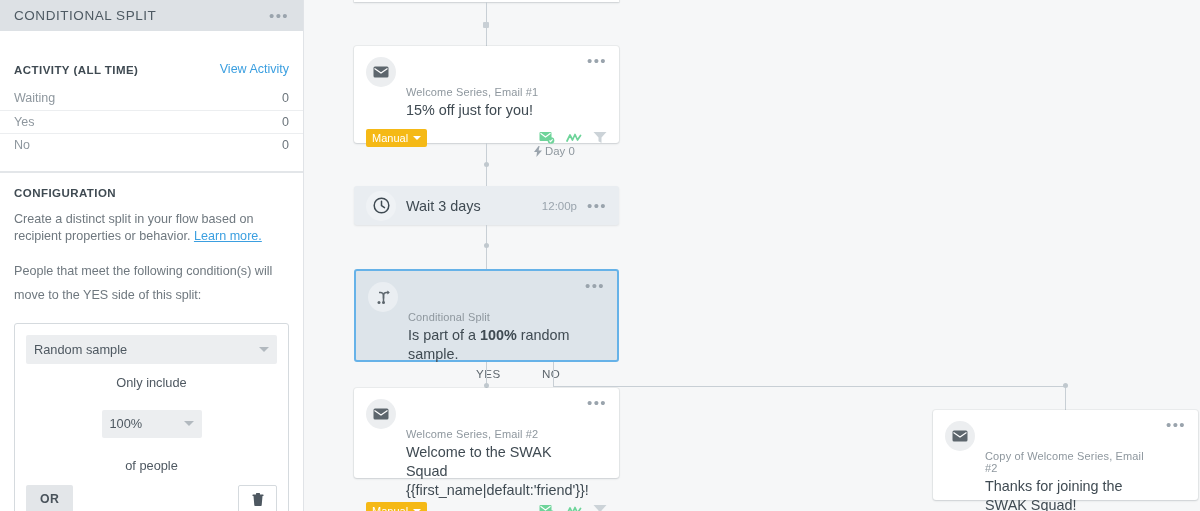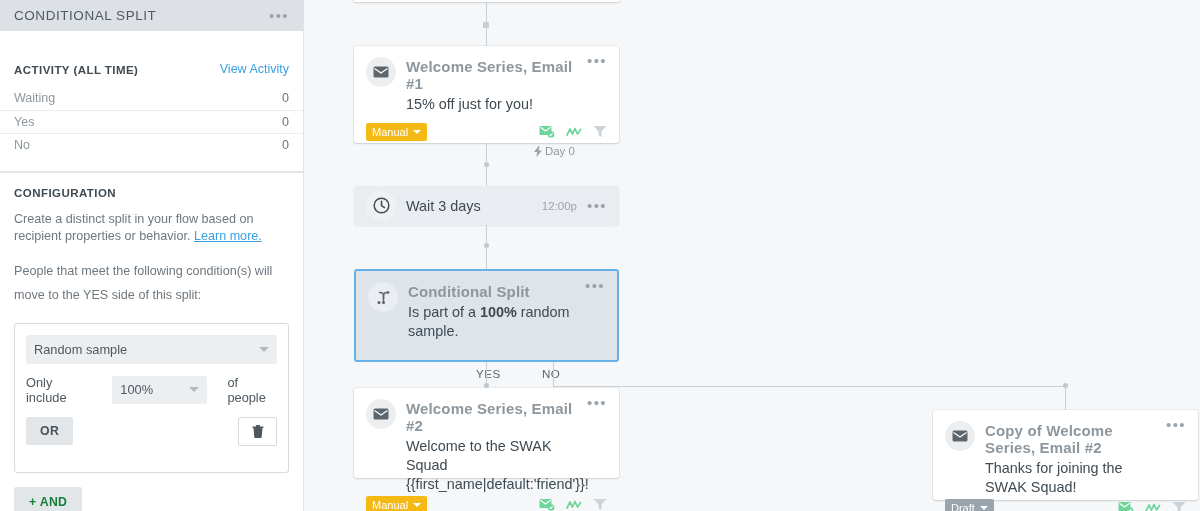--- a/index.html
+++ b/index.html
@@ -84,21 +84,21 @@
     padding: 0 8px; font-size: 12.8px; color: #4e5861;
     cursor: pointer; position: relative;
   }
   .select .caret {
     margin-left: auto; width: 0; height: 0;
     border-left: 5px solid transparent; border-right: 5px solid transparent;
     border-top: 5px solid #b2b9bf;
   }
   .cond-row2 {
     display: flex; align-items: center; gap: 20px;
-    margin-top: 11px; font-size: 12.8px; color: #4e5861;
+    margin-top: 11px; font-size: 12.8px; color: #4e5861; flex-direction: column;
   }
   .select.small { width: 100px; height: 28px; }
   .cond-row3 { display: flex; align-items: center; margin-top: 12px; }
   .btn-or {
     background: #e3e6e9; border-radius: 2px;
     padding: 7px 14px; font-size: 12.3px; font-weight: bold;
     color: #49535b; cursor: pointer; letter-spacing: 0.4px;
   }
   .btn-trash {
     margin-left: auto; width: 39px; height: 29px;
@@ -135,22 +135,22 @@
   }
   .node-top { display: flex; padding: 11px 12px 0 12px; }
   .node-icon {
     width: 30px; height: 30px; border-radius: 50%;
     background: #eceef0; flex: 0 0 30px;
     display: flex; align-items: center; justify-content: center;
     margin-right: 10px;
   }
   .node-texts { flex: 1; min-width: 0; padding-top: 1px; }
   .node-kicker {
-    font-size: 15px; color: #8e979e; font-weight: bold;
-    letter-spacing: 0.15px; margin-bottom: 3px;
+    font-size: 11px; color: #8e979e; font-weight: normal;
+    letter-spacing: 0.15px; margin-bottom: 3px; margin-top: 28px;
   }
   .node-title {
     font-size: 14.4px; color: #3f4a52; line-height: 19px;
   }
   .node-title b { font-weight: bold; }
   .node-dots { padding-left: 8px; }
   .node-bottom {
     display: flex; align-items: center;
     padding: 0 12px 10px 12px; margin-top: 9px;
   }

